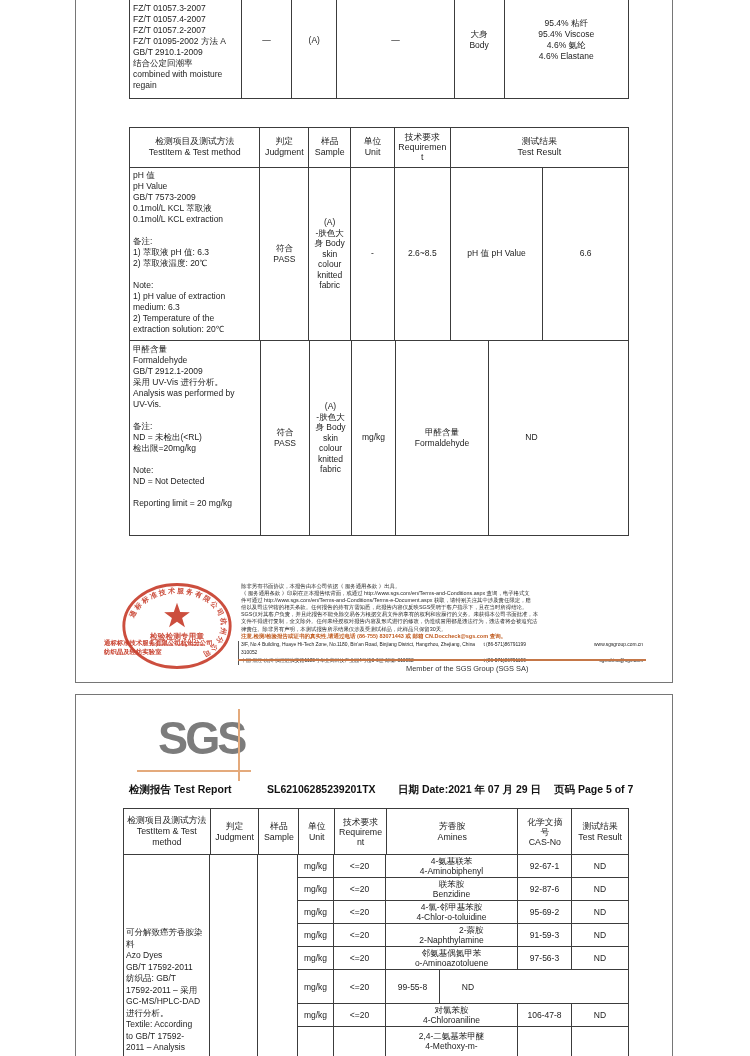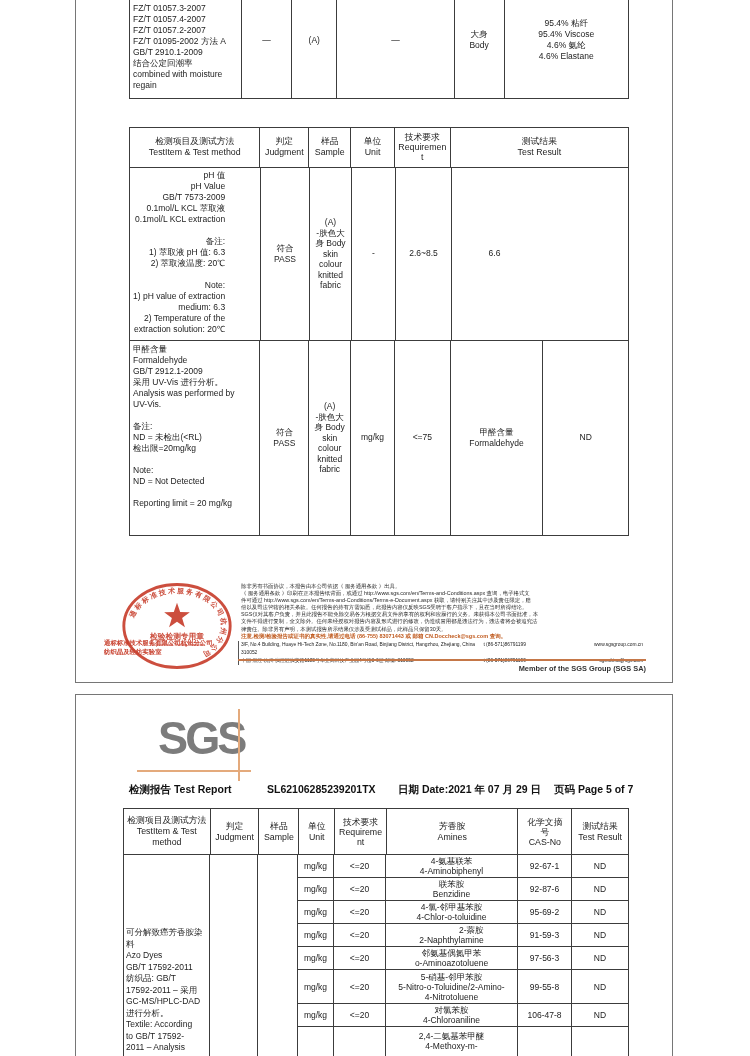--- a/index.html
+++ b/index.html
@@ -67,21 +67,21 @@
       <div class="cell hdr ws" style="width:44px;">单位
 Unit</div>
       <div class="cell hdr ws" style="width:56px; line-height:10px;">技术要求
 Requiremen
 t</div>
       <div class="cell hdr ws" style="width:178px;">测试结果
 Test Result</div>
     </div>
 
     <div class="trow" style="height:174px;">
-      <div class="cell left ws" style="width:131px; padding:2px 2px 2px 3px;text-align:right;">pH 值
+      <div class="cell left ws" style="width:131px; padding:2px 2px 2px 3px;">pH 值
 pH Value
 GB/T 7573-2009
 0.1mol/L KCL 萃取液
 0.1mol/L KCL extraction
 
 备注:
 1) 萃取液 pH 值: 6.3
 2) 萃取液温度: 20℃
 
 Note:
@@ -93,20 +93,21 @@
 PASS</div>
       <div class="cell ws" style="width:42px; line-height:10.5px;">(A)
 -肤色大
 身 Body
 skin
 colour
 knitted
 fabric</div>
       <div class="cell" style="width:44px;">-</div>
       <div class="cell" style="width:56px;">2.6~8.5</div>
+      <div class="cell ws" style="width:93px;">pH 值 pH Value</div>
       <div class="cell" style="width:85px;">6.6</div>
     </div>
 
     <div class="trow" style="height:195px;">
       <div class="cell left ws" style="width:131px; padding:3px 2px 2px 3px;">甲醛含量
 Formaldehyde
 GB/T 2912.1-2009
 采用 UV-Vis 进行分析。
 Analysis was performed by
 UV-Vis.
@@ -122,21 +123,20 @@
       <div class="cell ws" style="width:49px;">符合
 PASS</div>
       <div class="cell ws" style="width:42px; line-height:10.5px;">(A)
 -肤色大
 身 Body
 skin
 colour
 knitted
 fabric</div>
       <div class="cell" style="width:44px;">mg/kg</div>
-      <div class="cell" style="width:56px;">&lt;=75</div>
       <div class="cell ws" style="width:93px;">甲醛含量
 Formaldehyde</div>
       <div class="cell" style="width:85px;">ND</div>
     </div>
   </div>
 
   <svg class="abs" style="left:43px; top:594px; opacity:0.92;" width="116" height="94" viewBox="0 0 120 96">
     <ellipse cx="60" cy="48" rx="55" ry="43" fill="none" stroke="#c8402e" stroke-width="3"></ellipse>
     <polygon points="60,24 63.3,33.5 73.3,33.7 65.3,39.7 68.2,49.3 60,43.6 51.8,49.3 54.7,39.7 46.7,33.7 56.7,33.5" fill="#c8402e"></polygon>
     <path id="stampArc" d="M 60,48 m -46,0 a 46,34 0 1,1 92,0 a 46,34 0 1,1 -92,0" fill="none"></path>
@@ -167,21 +167,21 @@
       <span style="width:78px; text-align:right;">www.sgsgroup.com.cn</span>
     </div>
     <div style="display:flex; font-size:4.9px; line-height:8px; color:#222;">
       <span style="width:243px;">中国·浙江·杭州·滨江区滨安路1180号华业高科技产业园4号楼3-6层  邮编: 310052</span>
       <span style="width:82px;">t (86-571)86791199</span>
       <span style="width:78px; text-align:right;">sgs.china@sgs.com</span>
     </div>
   </div>
 
   <div class="abs rule-orange" style="left:162px; top:674px; width:408px; height:2px;"></div>
-  <div class="abs" style="left:330px; top:679px; width:240px; text-align:right; font-size:7.4px; font-weight:bold; color:#333;">Member of the SGS Group (SGS SA)</div>
+  <div class="abs" style="left:330px; top:679px; width:240px; text-align:left; font-size:7.4px; font-weight:normal; color:#333;">Member of the SGS Group (SGS SA)</div>
 </div>
 
 <div class="page" style="left:75px; top:694px; width:598px; height:420px; border-bottom:none;">
 
   <div class="abs sgs-logo" style="left:82px; top:16px;">SGS</div>
   <div class="abs" style="left:162px; top:14px; width:1.5px; height:72px; background:#e4aa7c;"></div>
   <div class="abs" style="left:61px; top:75px; width:114px; height:1.5px; background:#e4aa7c;"></div>
 
   <div class="abs hline" style="left:53px; top:88px;">检测报告  Test Report</div>
   <div class="abs hline" style="left:181px; top:88px;padding-left:10px;">SL62106285239201TX</div>
@@ -263,23 +263,20 @@
           <div class="cell" style="width:36px;">mg/kg</div>
           <div class="cell" style="width:52px;">&lt;=20</div>
           <div class="cell ws" style="width:132px;">邻氨基偶氮甲苯
 o-Aminoazotoluene</div>
           <div class="cell" style="width:54px;">97-56-3</div>
           <div class="cell" style="width:56px;">ND</div>
         </div>
         <div class="trow" style="height:34px;">
           <div class="cell" style="width:36px;">mg/kg</div>
           <div class="cell" style="width:52px;">&lt;=20</div>
-          <div class="cell ws" style="width:132px;">5-硝基-邻甲苯胺
-5-Nitro-o-Toluidine/2-Amino-
-4-Nitrotoluene</div>
           <div class="cell" style="width:54px;">99-55-8</div>
           <div class="cell" style="width:56px;">ND</div>
         </div>
         <div class="trow" style="height:23px;">
           <div class="cell" style="width:36px;">mg/kg</div>
           <div class="cell" style="width:52px;">&lt;=20</div>
           <div class="cell ws" style="width:132px;">对氯苯胺
 4-Chloroaniline</div>
           <div class="cell" style="width:54px;">106-47-8</div>
           <div class="cell" style="width:56px;">ND</div>

